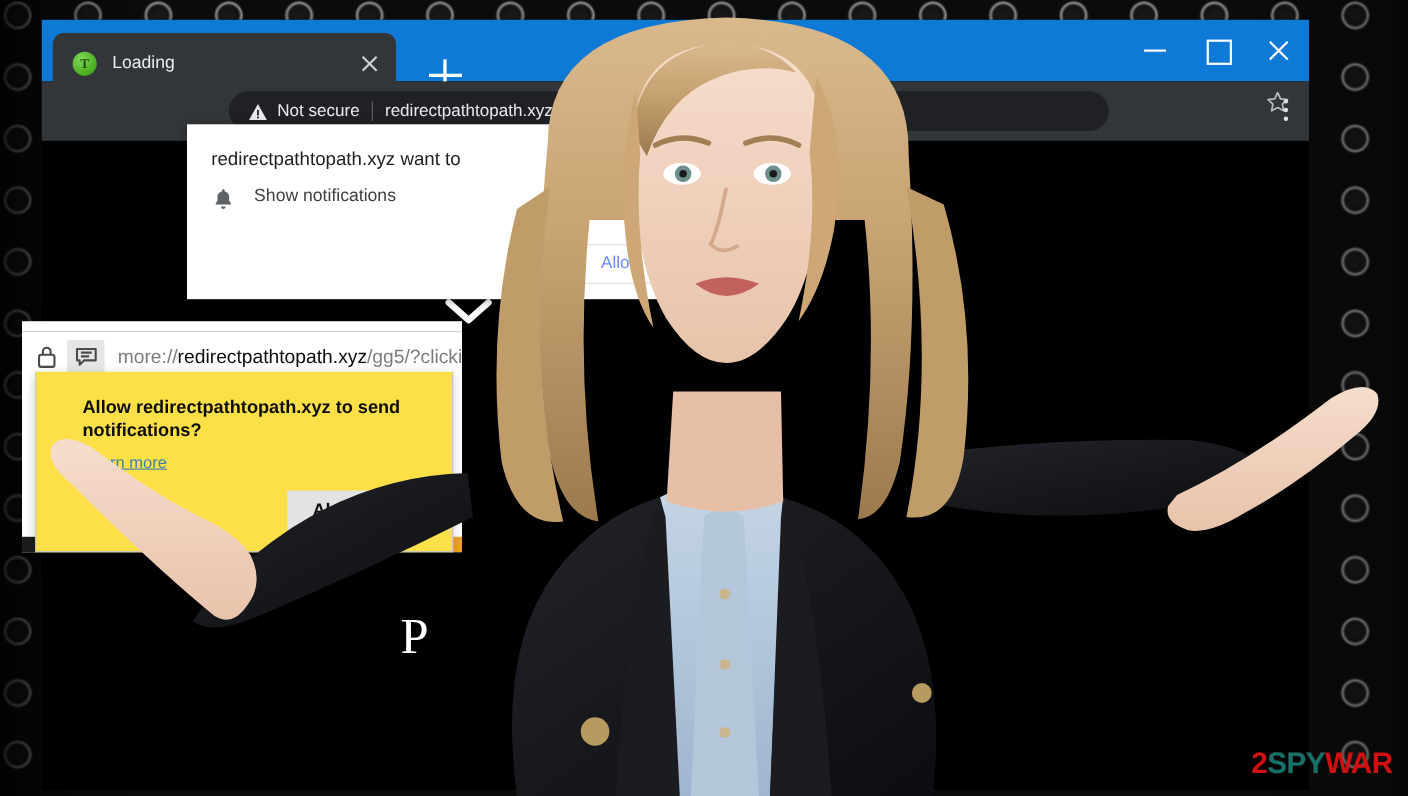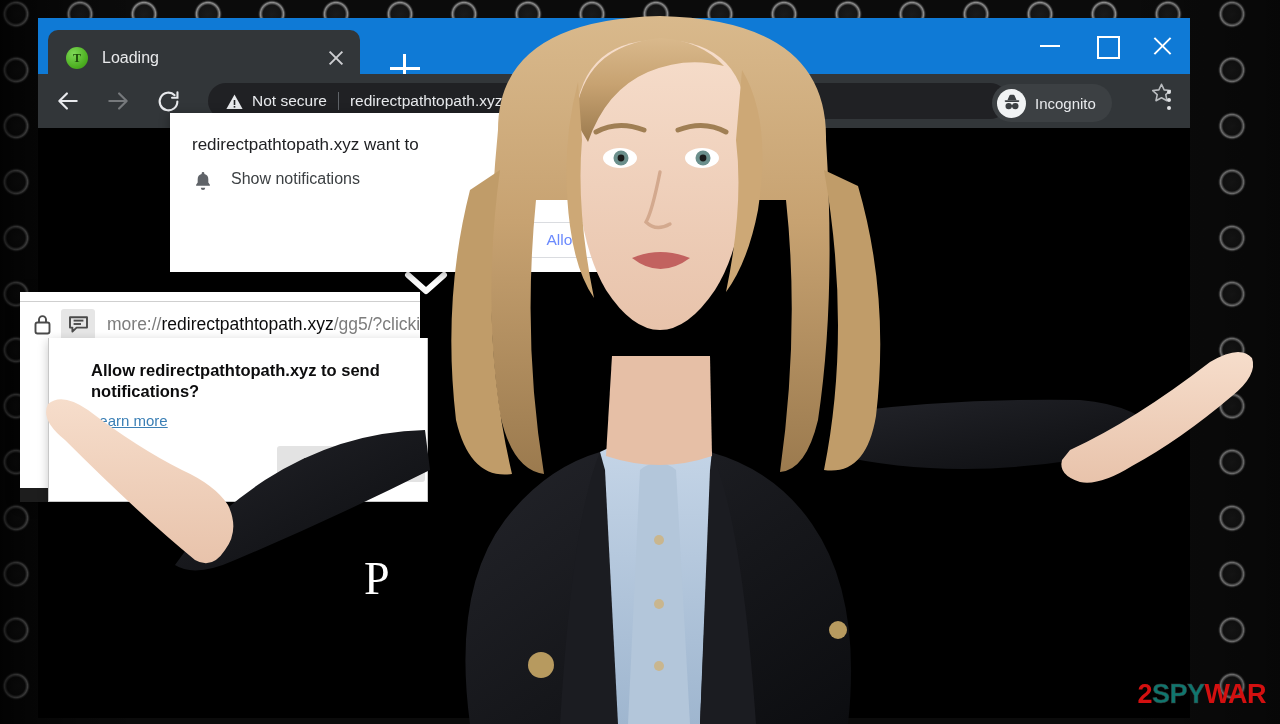--- a/index.html
+++ b/index.html
@@ -135,21 +135,21 @@
   }
   .wc-close::before { transform: rotate(45deg); }
   .wc-close::after  { transform: rotate(-45deg); }
 
   
   .toolbar {
     position: absolute;
     left: 0; top: 56px;
     width: 1152px; height: 54px;
     background: #323639;
-    display: flex; align-items: center;
+    display: flex; align-items: center; flex-direction: column;
   }
   .nav-btn {
     width: 40px; height: 40px;
     margin-left: 10px;
     position: relative;
     color: #e8eaed;
     display: flex; align-items: center; justify-content: center;
     font-size: 23px;
   }
   .nav-btn.dim { color: #76797c; }
@@ -304,23 +304,23 @@
   .ff-url {
     margin-left: 12px;
     font-size: 17.5px;
     color: #7d7d7d;
     white-space: nowrap;
     overflow: hidden;
   }
   .ff-url .host { color: #0c0c0d; }
   .ff-pop {
     position: absolute;
-    left: 48px; top: 338px;
+    left: 32px; top: 338px;
     width: 380px; height: 164px;
-    background: #ffffff;
+    background: #fde047;
     border: 1px solid #c7c7c7;
     border-top: none;
     box-shadow: 0 3px 10px rgba(0,0,0,.22);
   }
   .ff-pop-title {
     position: absolute;
     left: 42px; top: 22px;
     width: 320px;
     font-size: 16.5px;
     font-weight: bold;
@@ -457,32 +457,20 @@
         <span class="omni-url">redirectpathtopath.xyz</span>
       </div>
 
       <div class="star">
         <svg width="21" height="21" viewBox="0 0 24 24" fill="none" stroke="#b9bcbf" stroke-width="1.8" stroke-linejoin="round">
           <polygon points="12,2.6 15,9 22,9.8 16.9,14.5 18.3,21.4 12,18 5.7,21.4 7.1,14.5 2,9.8 9,9"></polygon>
         </svg>
       </div>
     </div>
 
-    <div class="incognito-pill" style="left:954px; top:66px;">
-      <div class="incog-avatar">
-        <svg width="22" height="22" viewBox="0 0 24 24">
-          <path d="M7 9 L9.2 3.8 Q9.7 2.8 10.8 3 L13.2 3 Q14.3 2.8 14.8 3.8 L17 9 Z" fill="#3c4043"></path>
-          <rect x="4" y="9" width="16" height="1.8" rx="0.9" fill="#3c4043"></rect>
-          <circle cx="8.4" cy="15.4" r="3.5" fill="#3c4043"></circle>
-          <circle cx="15.6" cy="15.4" r="3.5" fill="#3c4043"></circle>
-          <rect x="10.8" y="14.4" width="2.4" height="1.6" fill="#3c4043"></rect>
-        </svg>
-      </div>
-      <span class="incog-label">Incognito</span>
-    </div>
 
     <div class="kebab" style="left:1120px; top:72px;">
       <span></span>
       <span></span>
       <span></span>
     </div>
   </div>
 
   <div class="chevron-down">
     <svg width="44" height="30" viewBox="0 0 44 30">

